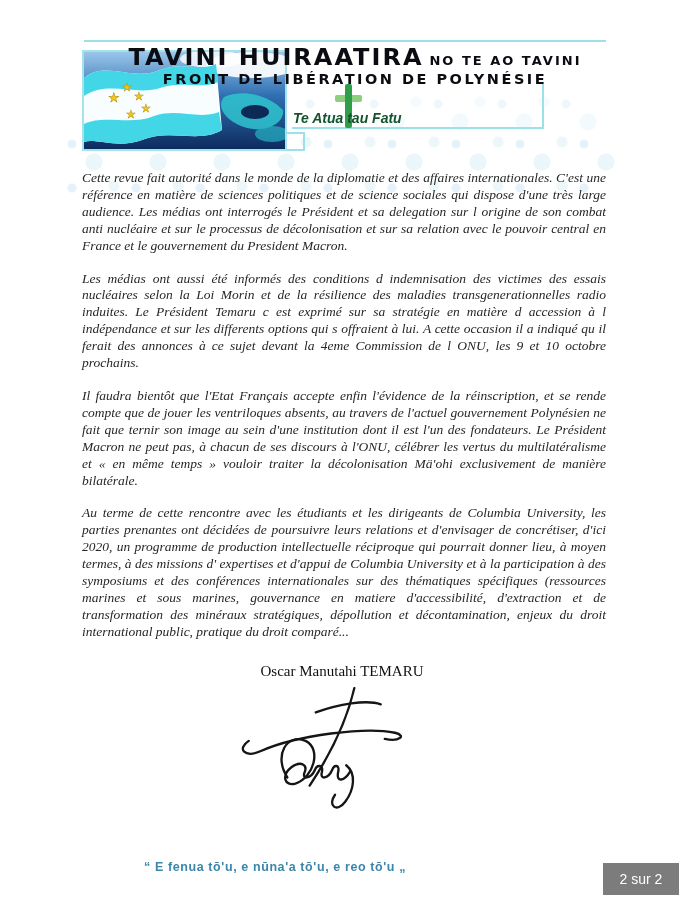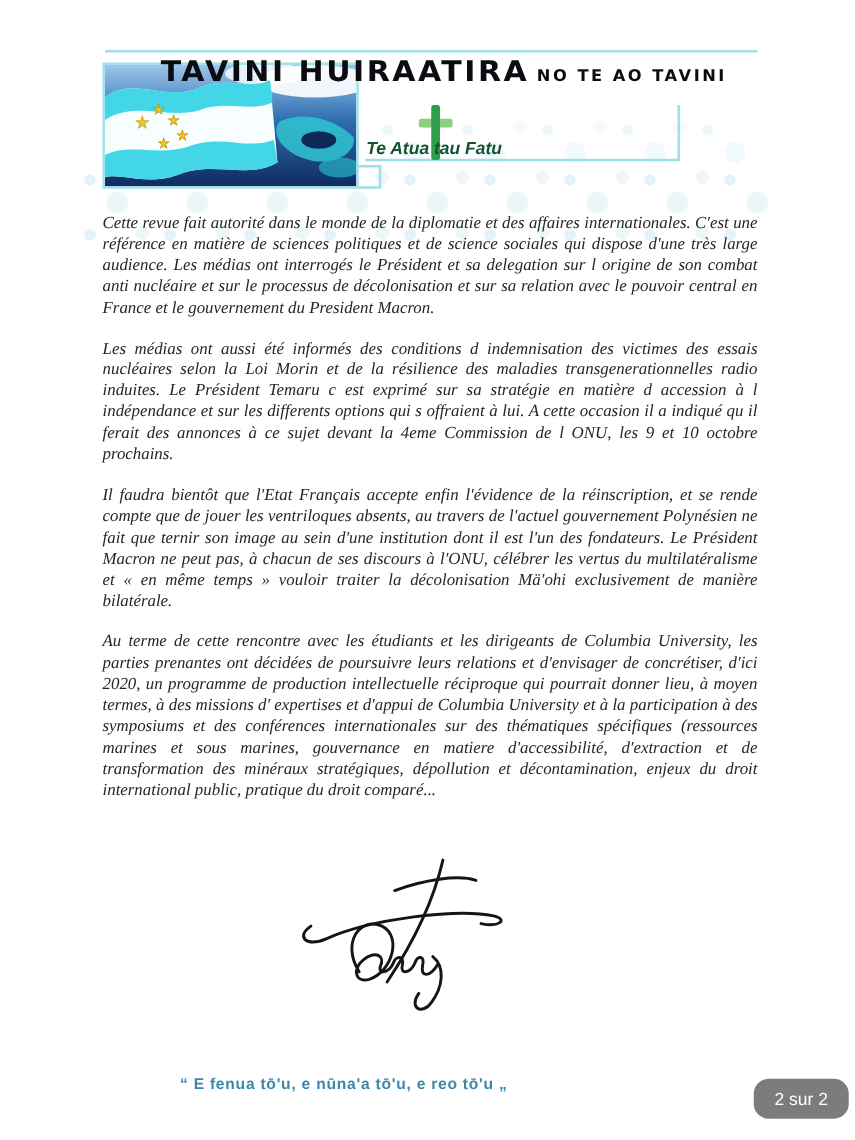--- a/index.html
+++ b/index.html
@@ -47,21 +47,21 @@
   .signer{position:absolute;left:0;top:663px;width:684px;text-align:center;
           font-size:15px;color:#111111;}
   .sig-wrap{position:absolute;left:240px;top:684px;width:184px;height:130px;}
   .sig-wrap svg{display:block;width:100%;height:100%;}
 
   
   .footer-motto{position:absolute;left:0;top:860px;width:550px;text-align:center;
     font-family:"Liberation Sans",sans-serif;font-weight:bold;font-size:12.5px;
     letter-spacing:.6px;color:#3c86aa;}
   .badge{position:absolute;left:603px;top:863px;width:76px;height:32px;background:#7c7c7c;
-    border-radius:12px;color:#ffffff;font-family:"Liberation Sans",sans-serif;font-size:14px;
+    border-radius:0;color:#ffffff;font-family:"Liberation Sans",sans-serif;font-size:14px;
     display:flex;align-items:center;justify-content:center;z-index:5;}
 </style>
 </head>
 <body>
 
 <div class="page">
 
   <div class="pattern-band"></div>
   <div class="pattern-band small"></div>
 
@@ -69,20 +69,21 @@
   <div class="rule-under-motto"></div>
   <div class="rule-vert-right"></div>
   <div class="photo-step-h"></div>
   <div class="photo-step-v"></div>
   <div class="photo-bottom-ext"></div>
 
   <div class="titles">
     <div>
       <span class="title-main">TAVINI HUIRAATIRA</span><span class="title-suffix">NO TE AO TAVINI</span>
     </div>
+    <div class="subtitle">FRONT DE LIBÉRATION DE POLYNÉSIE</div>
   </div>
 
   <div class="photo-frame">
     <svg viewBox="0 0 201 97" preserveAspectRatio="none">
       <defs>
         <linearGradient id="ocean" x1="0" y1="0" x2="0" y2="1">
           <stop offset="0" stop-color="#9cc6ea"></stop>
           <stop offset="0.45" stop-color="#2f6fb2"></stop>
           <stop offset="1" stop-color="#0d2c5e"></stop>
         </linearGradient>
@@ -111,20 +112,21 @@
   </div>
   <div class="te-atua">Te Atua tau Fatu</div>
 
   <div class="content">
     <p>Cette revue fait autorité dans le monde de la diplomatie et des affaires internationales. C'est une référence en matière de sciences politiques et de science sociales qui dispose d'une très large audience. Les médias ont interrogés le Président et sa delegation sur l origine de son combat anti nucléaire et sur le processus de décolonisation et sur sa relation avec le pouvoir central en France et le gouvernement du President Macron.</p>
     <p>Les médias ont aussi été informés des conditions d indemnisation des victimes des essais nucléaires selon la Loi Morin et de la résilience des maladies transgenerationnelles radio induites. Le Président Temaru c est exprimé sur sa stratégie en matière d accession à l indépendance et sur les differents options qui s offraient à lui. A cette occasion il a indiqué qu il ferait des annonces à ce sujet devant la 4eme Commission de l ONU, les 9 et 10 octobre prochains.</p>
     <p>Il faudra bientôt que l'Etat Français accepte enfin l'évidence de la réinscription, et se rende compte que de jouer les ventriloques absents, au travers de l'actuel gouvernement Polynésien ne fait que ternir son image au sein d'une institution dont il est l'un des fondateurs. Le Président Macron ne peut pas, à chacun de ses discours à l'ONU, célébrer les vertus du multilatéralisme et « en même temps » vouloir traiter la décolonisation Mä'ohi exclusivement de manière bilatérale.</p>
     <p>Au terme de cette rencontre avec les étudiants et les dirigeants de Columbia University, les parties prenantes ont décidées de poursuivre leurs relations et d'envisager de concrétiser, d'ici 2020, un programme de production intellectuelle réciproque qui pourrait donner lieu, à moyen termes, à des missions d' expertises et d'appui de Columbia University et à la participation à des symposiums et des conférences internationales sur des thématiques spécifiques (ressources marines et sous marines, gouvernance en matiere d'accessibilité, d'extraction et de transformation des minéraux stratégiques, dépollution et décontamination, enjeux du droit international public, pratique du droit comparé...</p>
   </div>
 
+  <div class="signer">Oscar Manutahi TEMARU</div>
   <div class="sig-wrap">
     <svg viewBox="0 0 180 128">
       <g fill="none" stroke="#151515" stroke-width="2.3" stroke-linecap="round">
         <path d="M112,4 C106,30 92,64 68,100"></path>
         <path d="M74,28 C96,20 124,15 138,20"></path>
         <path d="M8,56 C-4,64 4,73 20,66 C56,50 124,42 152,48 C164,51 156,57 142,54"></path>
         <path d="M46,92 C32,70 46,48 64,56 C80,64 72,92 54,98 C43,101 40,90 50,82 C60,75 66,80 63,87 C60,94 69,94 73,85 C75,79 82,79 80,87 C78,94 86,94 90,85 C92,79 98,79 96,87 C94,97 102,96 108,86"></path>
         <path d="M104,80 C114,88 112,104 103,116 C95,127 85,120 93,109"></path>
       </g>
     </svg>

